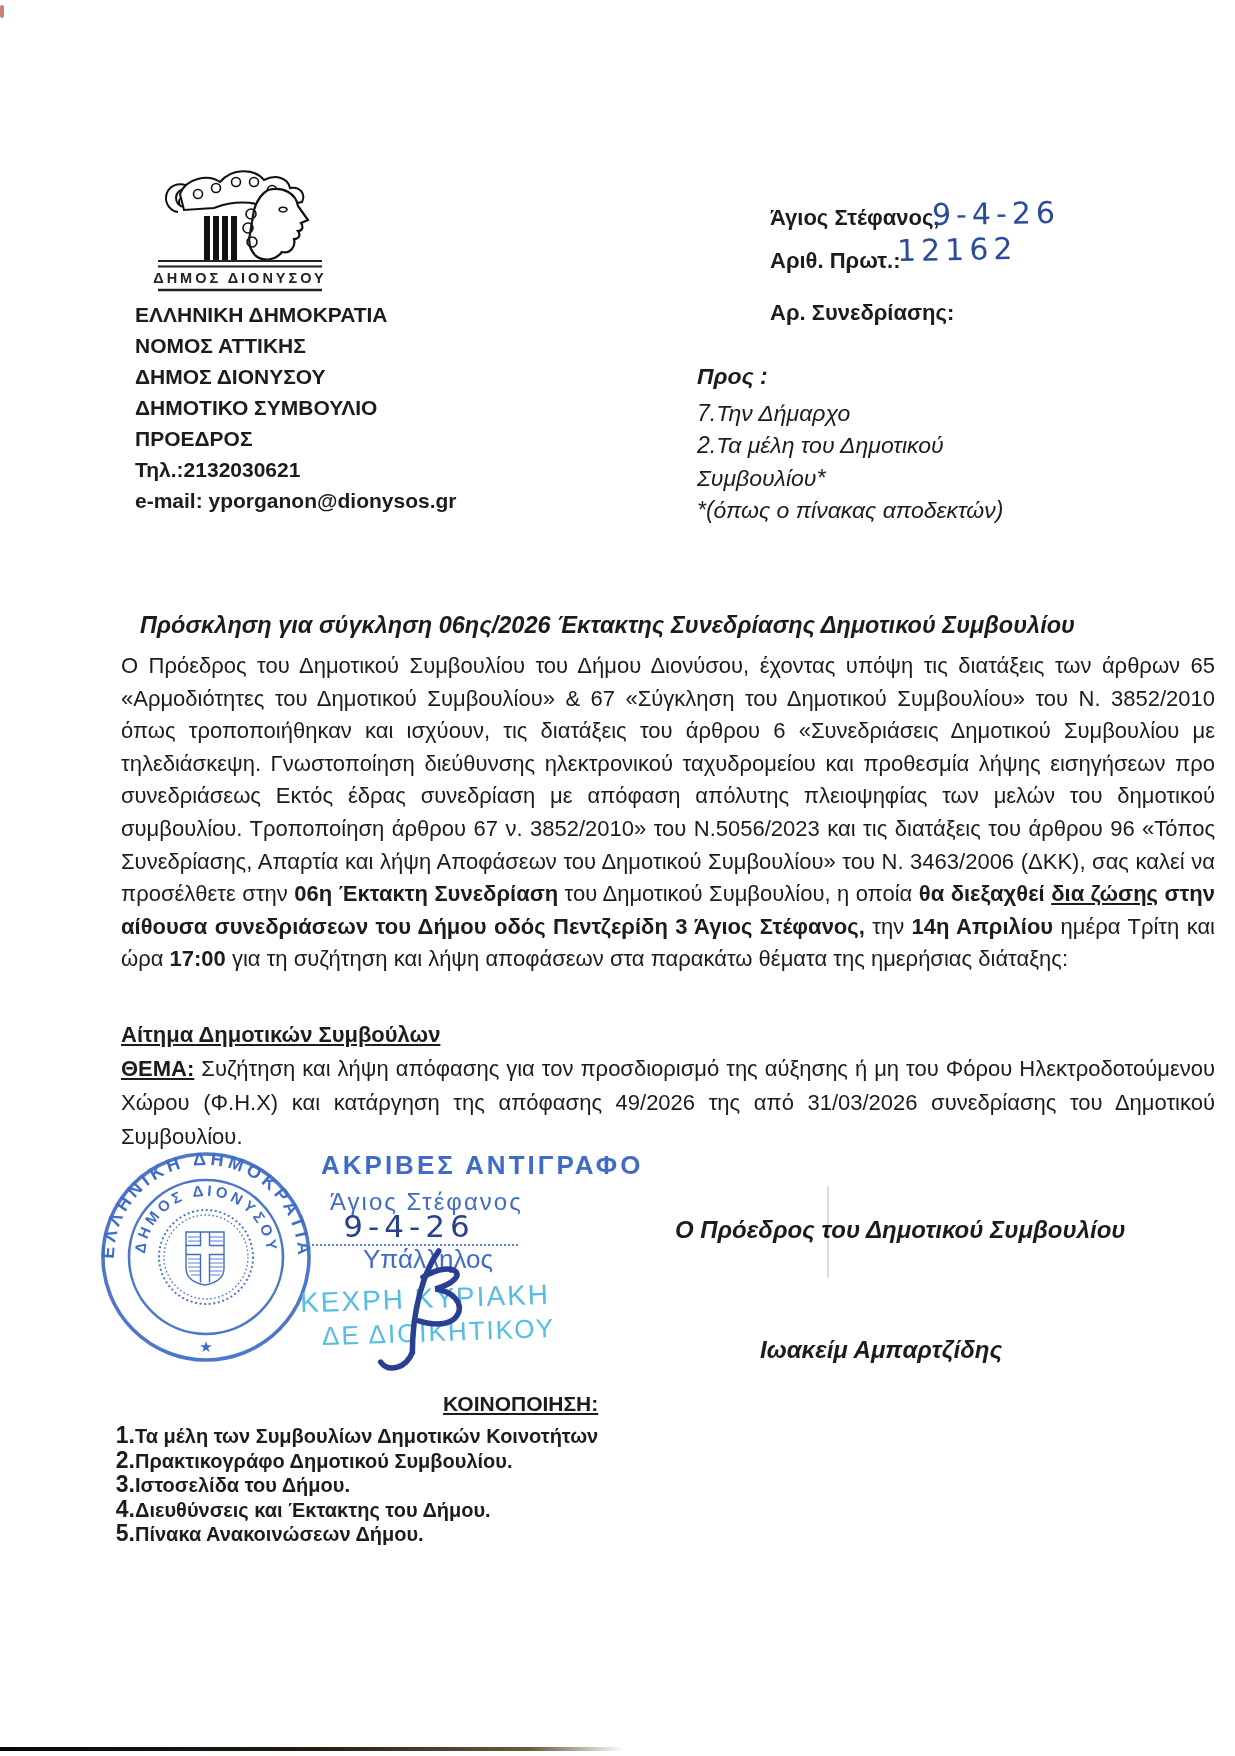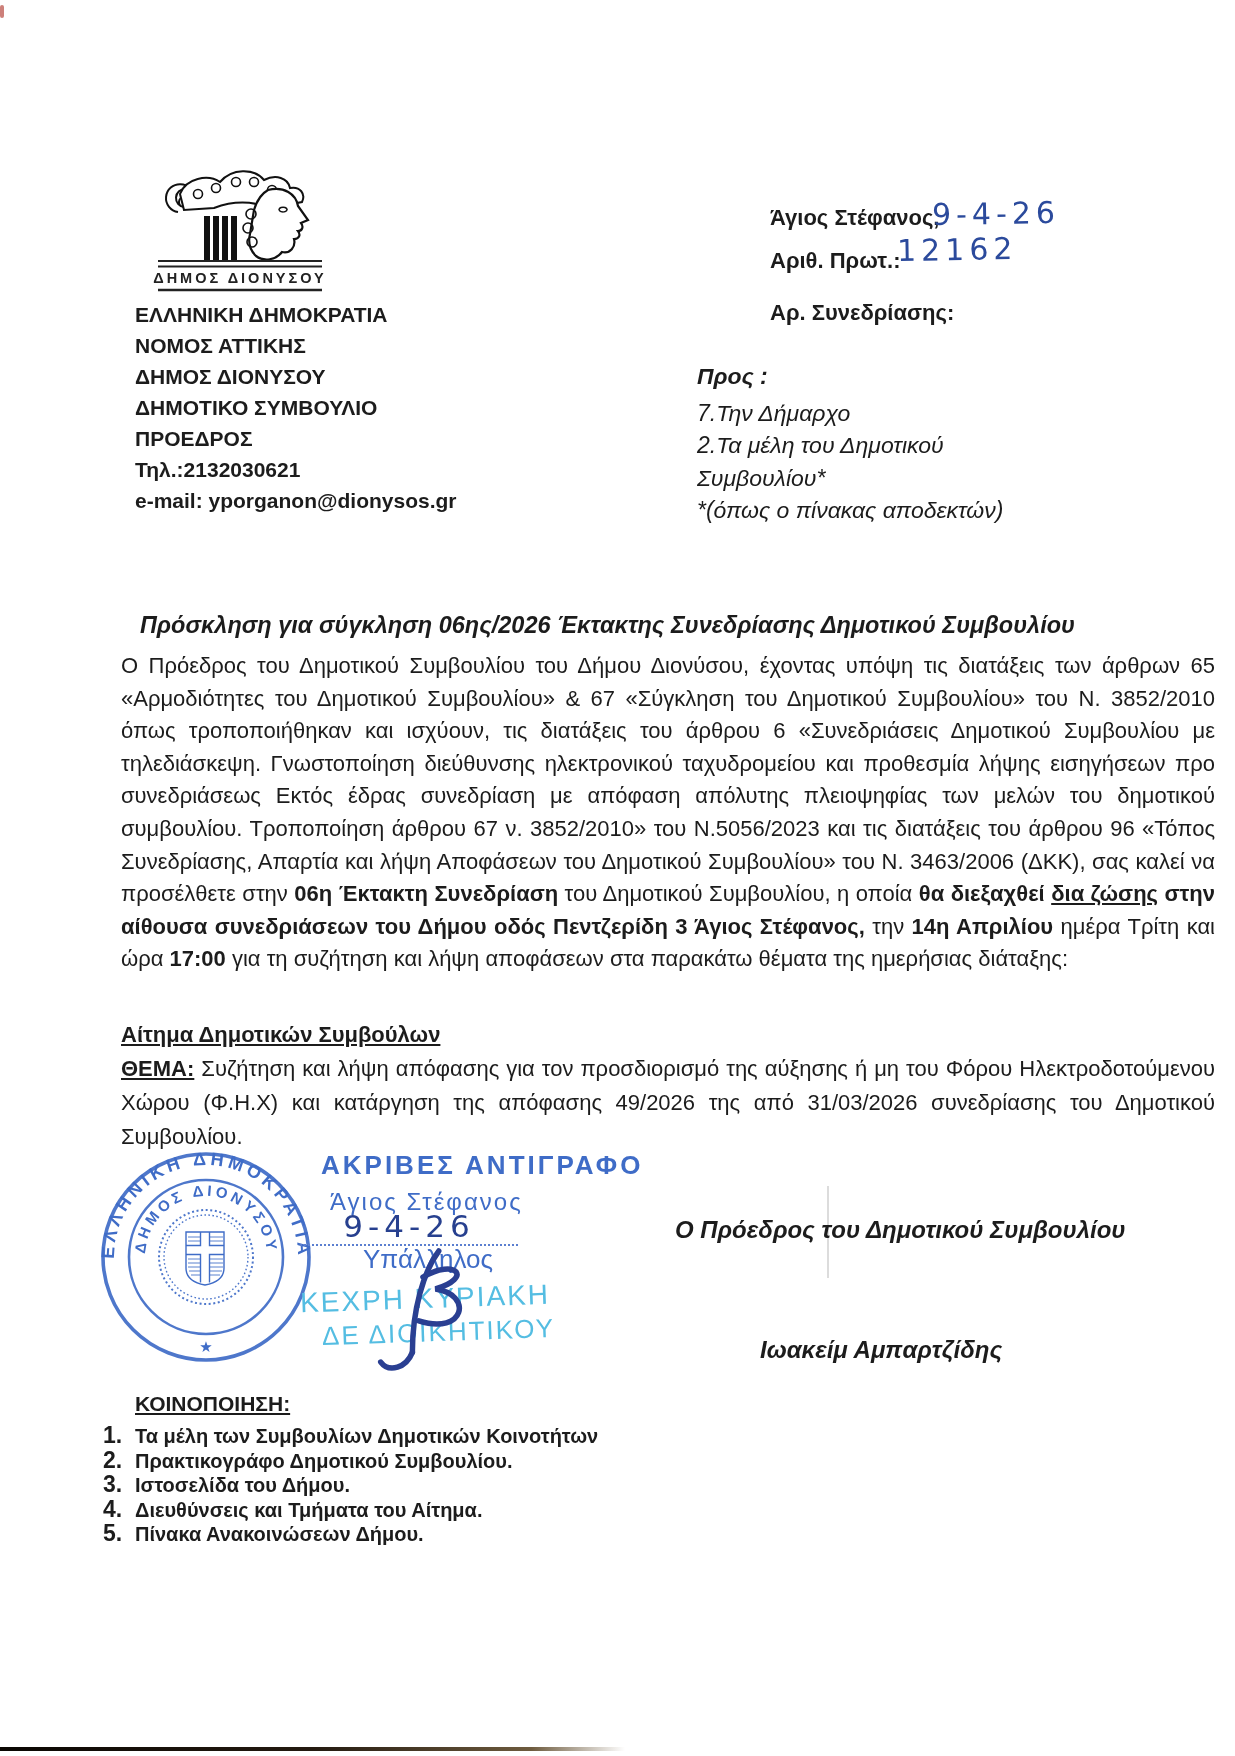--- a/index.html
+++ b/index.html
@@ -40,21 +40,21 @@
   .certDate .hand{color:#27408f;font-size:31px;}
   .clerkLabel{left:363px;top:1244px;font-size:26px;}
   .cyanStamp{color:#54bde2;letter-spacing:2px;transform:rotate(-2deg);font-weight:500;}
   .clerkName{left:300px;top:1283px;font-size:28px;}
   .clerkGrade{left:322px;top:1317px;font-size:26px;}
   
   .presRole{left:675px;top:1216px;font-weight:bold;font-style:italic;font-size:24px;}
   .presLine{left:827px;top:1186px;width:2px;height:92px;background:#dcdcdc;}
   .presName{left:760px;top:1336px;font-weight:bold;font-style:italic;font-size:24px;}
   
-  .distribution{left:103px;top:1392px;}
+  .distribution{left:103px;top:1392px;text-align:right;}
   .distribution .head{margin-left:32px;font-weight:bold;font-size:21px;text-decoration:underline;margin-bottom:6px;}
   .distRow{display:flex;align-items:baseline;height:24.6px;}
   .distRow .num{width:32px;font-weight:bold;font-size:23px;}
   .distRow .txt{font-weight:bold;font-size:20px;}
   
   .cornerMark{left:0;top:5px;width:4px;height:13px;background:#b23c32;opacity:.65;border-radius:2px;}
   .bottomLine{
     left:0;top:1747px;width:625px;height:4px;
     background:linear-gradient(to right,#0a0602 0%,#241a10 50%,#6e5b3e 85%,rgba(110,91,62,0) 100%);
   }
@@ -205,21 +205,21 @@
     <div class="distRow">
       <span class="num">2.</span>
       <span class="txt nowrap">Πρακτικογράφο Δημοτικού Συμβουλίου.</span>
     </div>
     <div class="distRow">
       <span class="num">3.</span>
       <span class="txt nowrap">Ιστοσελίδα του Δήμου.</span>
     </div>
     <div class="distRow">
       <span class="num">4.</span>
-      <span class="txt nowrap">Διευθύνσεις και Τμήματα του Αίτημα.</span>
+      <span class="txt nowrap">Διευθύνσεις και Έκτακτης του Δήμου.</span>
     </div>
     <div class="distRow">
       <span class="num">5.</span>
       <span class="txt nowrap">Πίνακα Ανακοινώσεων Δήμου.</span>
     </div>
   </div>
 
   <div class="abs bottomLine"></div>
 </div>
 

